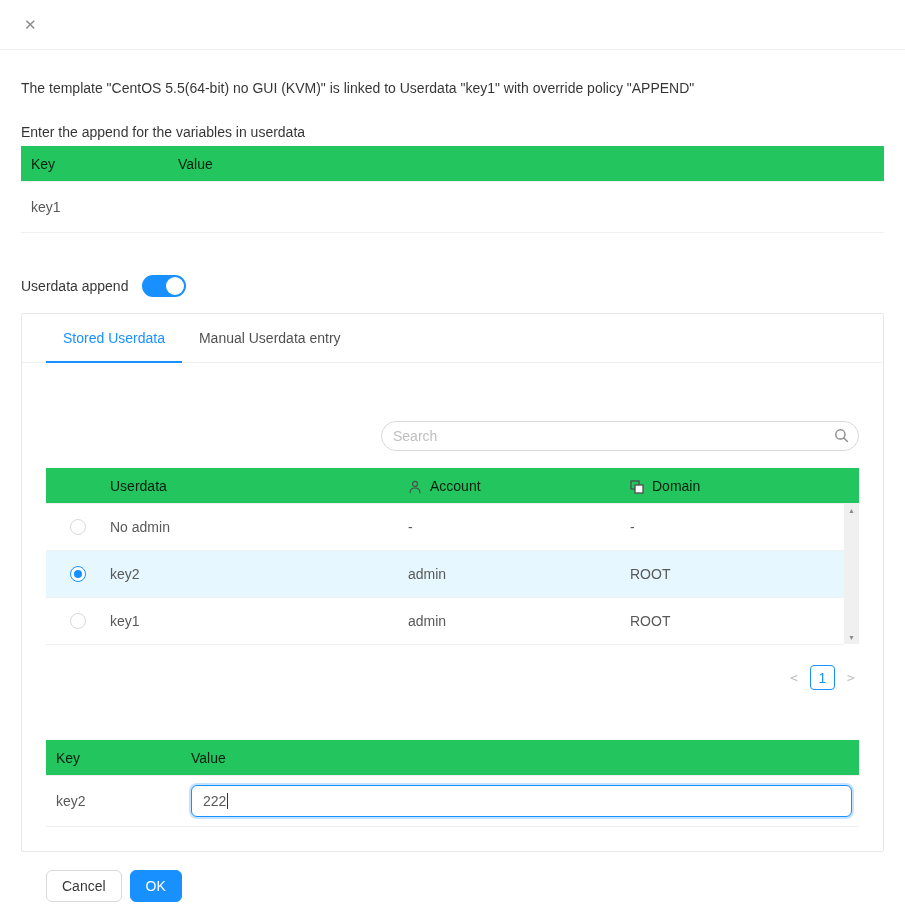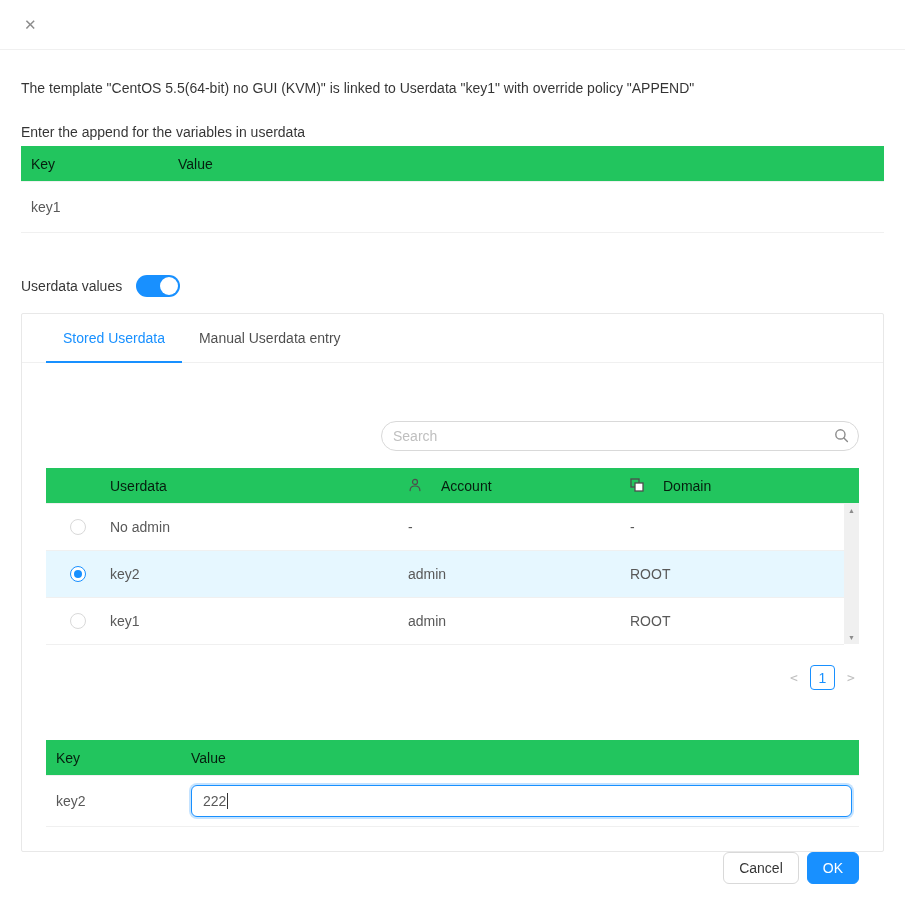--- a/index.html
+++ b/index.html
@@ -48,21 +48,21 @@
   .search-input { width:100%; height:30px; border:1px solid #d9d9d9; border-radius:15px; padding:0 34px 0 11px; font-size:14px; color:#595959; font-family:"Liberation Sans",sans-serif; outline:none; }
   .search-input::placeholder { color:#bfbfbf; }
   .search-icon { position:absolute; right:10px; top:7px; }
 
   
   .tbl2 { margin-top:17px; }
   .tbl2 .tbl-head { grid-template-columns:64px 298px 222px 1fr; }
   .tbl2-rows { position:relative; }
   .tbl2 .tbl-row { grid-template-columns:64px 298px 222px 1fr; height:47px; width:calc(100% - 15px); }
   .tbl2 .tbl-row.selected { background:#e6f7ff; }
-  .th-icon-label { display:flex; align-items:flex-start; gap:19px; }
+  .th-icon-label { display:flex; align-items:flex-end; gap:8px; }
 
   .radio-cell { display:flex; justify-content:center; }
   .radio { width:16px; height:16px; border-radius:50%; border:1px solid #d9d9d9; background:#fff; position:relative; cursor:pointer; }
   .radio.checked { border-color:#1890ff; }
   .radio.checked::after { content:""; position:absolute; left:3px; top:3px; width:8px; height:8px; border-radius:50%; background:#1890ff; }
 
   .vscrollbar { position:absolute; right:0; top:0; bottom:1px; width:15px; background:#f0f0f0; display:flex; flex-direction:column; justify-content:space-between; align-items:center; padding:3px 0; }
   .scroll-arrow { font-size:7px; color:#8c8c8c; line-height:1; cursor:pointer; }
 
   
@@ -74,21 +74,21 @@
   .tbl3 { margin-top:50px; }
   .tbl3 .tbl-head { grid-template-columns:145px 1fr; }
   .tbl3 .tbl-row  { grid-template-columns:145px 1fr; height:51px; }
   .tbl3 .cell-key { padding-left:10px; }
 
   .focused-input { height:32px; width:calc(100% - 7px); border:1px solid #1890ff; border-radius:6px; padding:0 11px; display:flex; align-items:center; box-shadow:0 0 0 2px rgba(24,144,255,0.25); color:#595959; background:#fff; }
   .caret { display:inline-block; width:1px; height:16px; background:#333; margin-left:1px; animation:blink 1s steps(1) infinite; }
   @keyframes blink { 50% { opacity:0; } }
 
   
-  .modal-footer { display:flex; justify-content:flex-end; gap:8px; padding:0 25px; }
+  .modal-footer { display:flex; gap:8px; margin-top:18px; padding:0 25px; }
   .btn { height:32px; padding:0 15px; border-radius:6px; font-size:14px; display:flex; align-items:center; cursor:pointer; font-family:"Liberation Sans",sans-serif; }
   .btn-default { background:#fff; border:1px solid #d9d9d9; color:rgba(0,0,0,0.80); }
   .btn-primary { background:#1890ff; border:1px solid #1890ff; color:#fff; }
 
   svg { display:block; }
 </style>
 </head>
 <body>
 
 <div class="modal">
@@ -107,21 +107,21 @@
       <div class="tbl-head">
         <div class="cell-key">Key</div>
         <div>Value</div>
       </div>
       <div class="tbl-row">
         <div class="cell-key">key1</div>
       </div>
     </div>
 
     <div class="toggle-row">
-      <span class="toggle-label">Userdata values</span>
+      <span class="toggle-label">Userdata append</span>
       <span class="switch">
           <span class="knob"></span>
         </span>
     </div>
 
     <div class="card">
 
       <div class="tabbar">
         <div class="tab active">Stored Userdata</div>
         <div class="tab">Manual Userdata entry</div>

